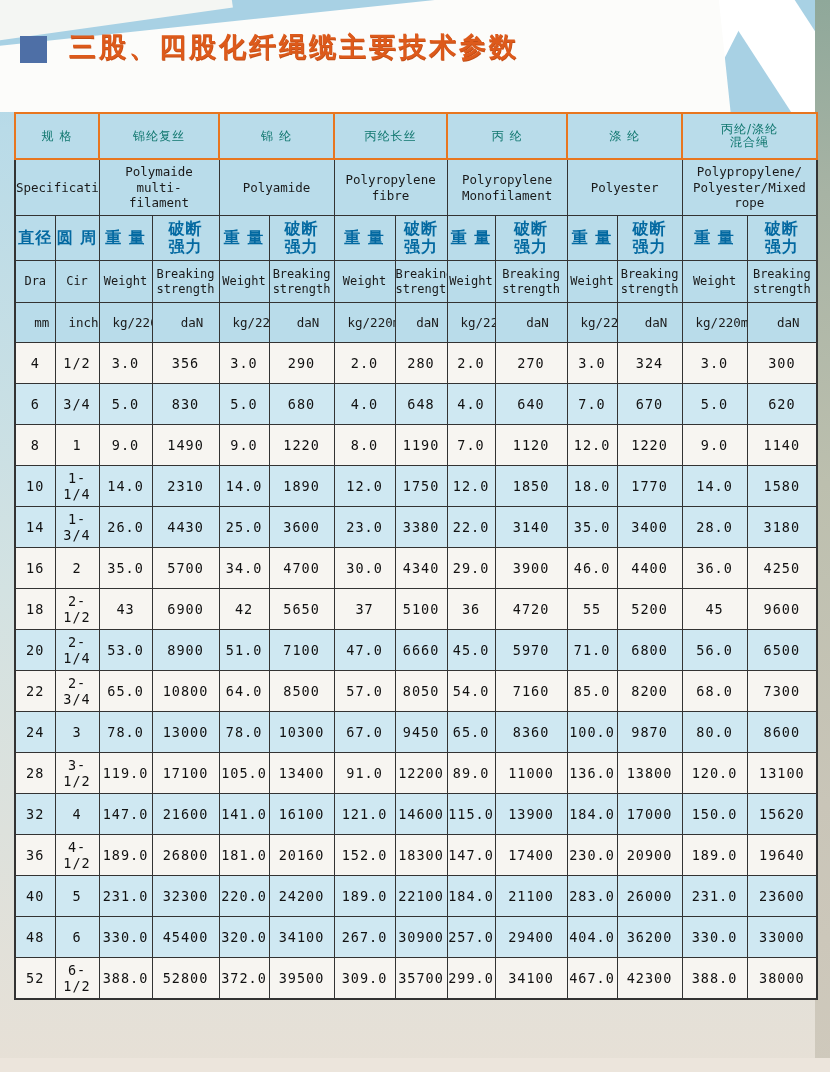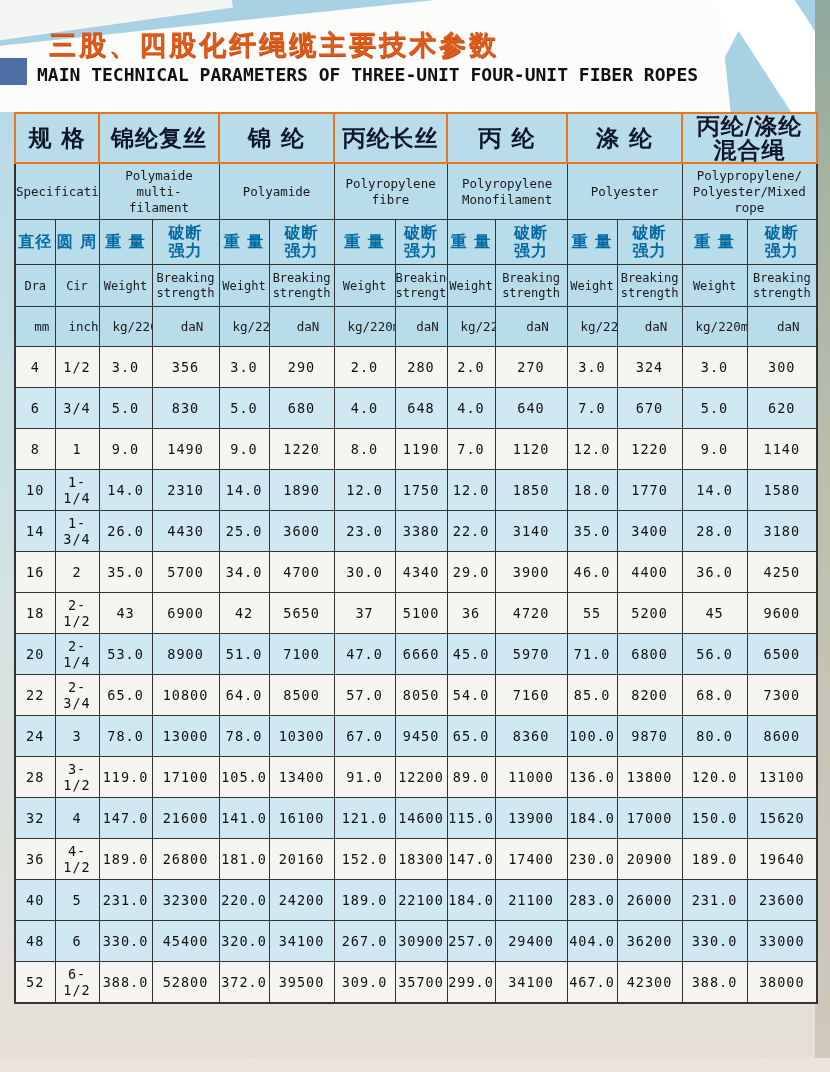--- a/index.html
+++ b/index.html
@@ -13,32 +13,32 @@
   .deco-stripe{position:absolute;background:#ffffff;}
   .stripe-title{left:-60px;top:52px;width:780px;height:150px;transform:rotate(-6deg);transform-origin:left top;background:#fcfcfa;}
   .stripe-a{left:640px;top:-140px;width:74px;height:420px;transform:rotate(27deg);}
   .stripe-b{left:770px;top:-120px;width:64px;height:380px;transform:rotate(-33deg);}
   .stripe-corner{left:-30px;top:-34px;width:260px;height:60px;transform:rotate(-8deg);background:#f4f6f3;}
   
   .edge-strip{position:absolute;right:0;top:0;width:15px;height:1072px;
     background:linear-gradient(180deg,#8fa89a 0%,#a7b3a4 18%,#bcbfae 45%,#c9c5b8 75%,#cfc9bc 100%);}
   .bottom-strip{position:absolute;left:0;top:1058px;width:830px;height:14px;background:#ece5dc;}
   
-  .title-wrap{position:absolute;left:0;top:30px;display:flex;align-items:flex-end;}
+  .title-wrap{position:absolute;left:20px;top:30px;display:flex;align-items:center;}
   .bullet-sq{width:27px;height:27px;background:#4e6fa6;margin-top:6px;}
   .titles{margin-left:22px;}
   .title-cn{font-size:27px;font-weight:bold;color:#dd5a1b;letter-spacing:3px;line-height:1.1;margin:0;
     text-shadow:0.5px 0.5px 0 #c24e16;}
   .title-en{font-family:"DejaVu Sans Mono",monospace;font-size:18px;font-weight:bold;color:#111;
     letter-spacing:0px;margin:4px 0 0 -12px;white-space:nowrap;}
   
   table.spec{position:absolute;left:14px;top:112px;width:802px;border-collapse:collapse;table-layout:fixed;
     border:2px solid #333;}
   th,td{border:1.6px solid #333;padding:0;text-align:center;vertical-align:middle;overflow:hidden;}
-  tr.hrow1 th{border:2.4px solid #e8761f;color:#0f172a;font-weight:bold;font-size:23px;
+  tr.hrow1 th{border:2.4px solid #e8761f;color:#0f766e;font-weight:normal;font-size:12px;
     background:#b9dcea;height:44px;letter-spacing:1px;white-space:pre-line;line-height:1.05;}
   tr.hrow2 th{background:#b9dcea;font-family:"DejaVu Sans Mono",monospace;font-weight:normal;
     font-size:12.5px;color:#1a1a1a;height:55px;white-space:pre-line;line-height:1.25;}
   tr.hrow3 th{background:#b9dcea;font-size:16px;font-weight:bold;color:#0369a1;height:44px;
     white-space:pre-line;line-height:1.15;letter-spacing:1px;}
   tr.hrow4 th{background:#b9dcea;font-family:"DejaVu Sans Mono",monospace;font-weight:normal;
     font-size:12px;color:#1a1a1a;height:41px;line-height:1.2;}
   tr.hrow5 th{background:#b9dcea;font-family:"DejaVu Sans Mono",monospace;font-weight:normal;
     font-size:12.5px;color:#1a1a1a;height:39px;padding-left:13px;}
   tbody td{font-family:"DejaVu Sans Mono",monospace;font-size:13.5px;color:#111;height:40px;letter-spacing:1px;}
@@ -54,21 +54,20 @@
   <div class="deco-stripe stripe-corner"></div>
   <div class="deco-stripe stripe-title"></div>
 </div>
 <div class="edge-strip"></div>
 <div class="bottom-strip"></div>
 
 <div class="title-wrap">
   <div class="bullet-sq"></div>
   <div class="titles">
     <h1 class="title-cn">三股、四股化纤绳缆主要技术参数</h1>
-    <h2 class="title-en">MAIN TECHNICAL PARAMETERS OF THREE-UNIT FOUR-UNIT FIBER ROPES</h2>
   </div>
 </div>
 
 <table class="spec">
   <colgroup id="cols">
       <col style="width: 40px;">
       <col style="width: 44px;">
       <col style="width: 53px;">
       <col style="width: 67px;">
       <col style="width: 50px;">

